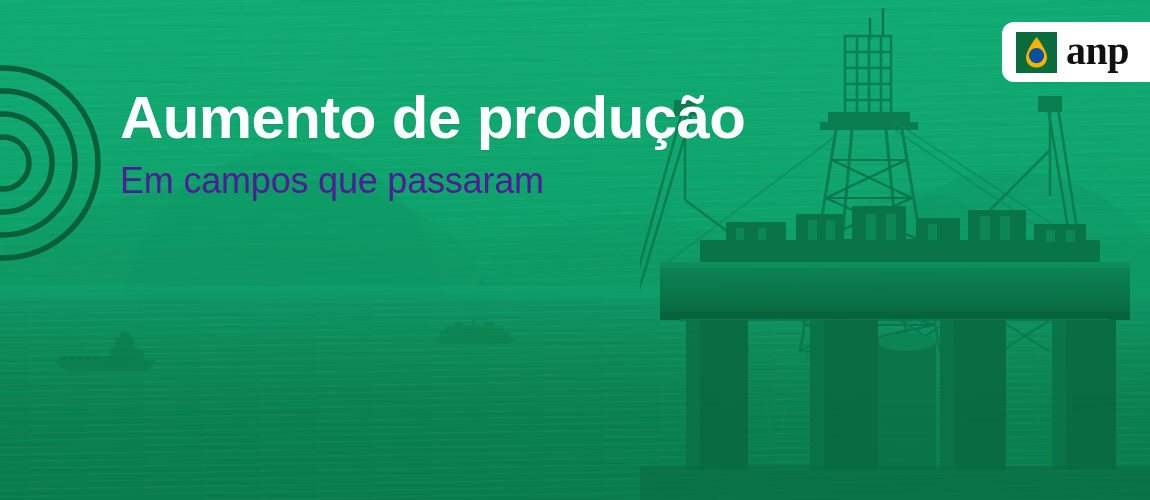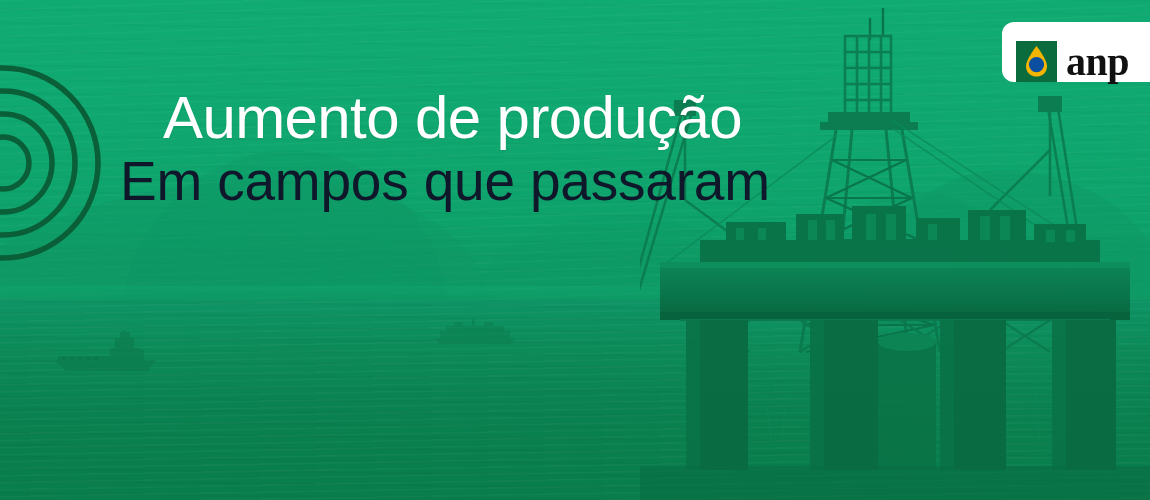--- a/index.html
+++ b/index.html
@@ -89,44 +89,43 @@
   .rig svg{display:block;}
 
   
   .rings{position:absolute;left:-112px;top:48px;width:230px;height:230px;}
 
   
   .headline{
     position:absolute;left:120px;top:86px;
     color:#FFFFFF;
     font-size:60px;
-    font-weight:400;
+    font-weight:700;
     letter-spacing:-0.6px;
     line-height:1.06;
     white-space:nowrap;
     text-shadow:0 1px 2px rgba(0,60,35,.10);
-    margin-left:43px;
   }
   .subline{
     position:absolute;left:120px;top:155px;
-    color:#0f172a;
-    font-size:55px;
+    color:#4c1d95;
+    font-size:36px;
     font-weight:300;
     line-height:52px;
     letter-spacing:-0.2px;
   }
   .subline span{display:block;white-space:nowrap;}
 
   
   .logo-plate{
     position:absolute;right:0;top:22px;
     width:148px;height:60px;
     background:#FFFFFF;
     border-radius:12px 0 0 12px;
-    display:flex;align-items:flex-end;
+    display:flex;align-items:center;
     padding-left:14px;
     box-sizing:border-box;
     gap:9px;
   }
   .logo-mark{width:41px;height:41px;flex:0 0 auto;}
   .logo-word{
     font-family:"Liberation Serif", serif;
     font-weight:700;
     font-size:40px;
     line-height:1;

